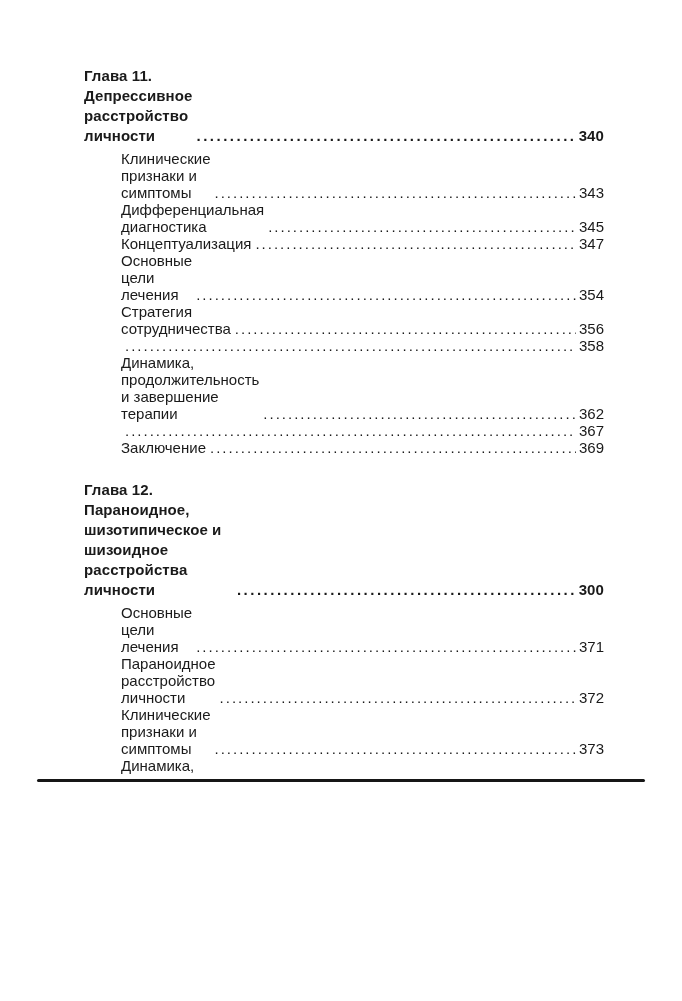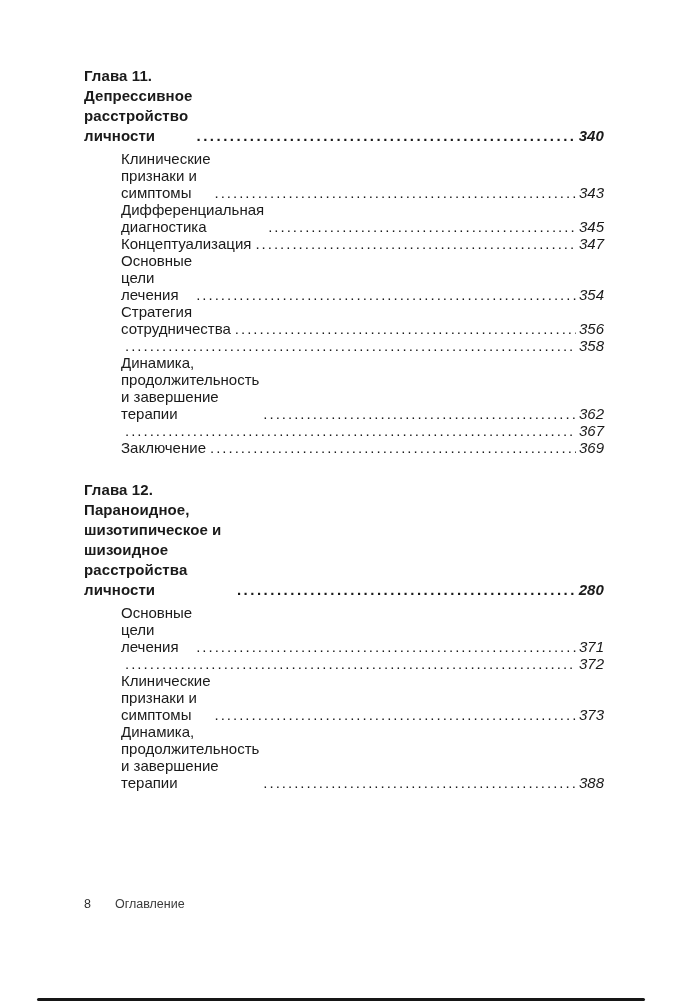--- a/index.html
+++ b/index.html
@@ -5,21 +5,21 @@
   * { margin: 0; padding: 0; box-sizing: border-box; }
   html, body { background: #ffffff; }
   body {
     font-family: "Liberation Sans", "DejaVu Sans", sans-serif;
     color: #1a1a1a;
     -webkit-font-smoothing: antialiased;
   }
   .page {
     position: relative;
     width: 682px;
-    height: 1001px;
+    height: 782px;
     margin: 0 auto;
     background: #ffffff;
     overflow: hidden;
     padding-left: 10px;
   }
   .toc {
     position: absolute;
     top: 66px;
     left: 84px;
     right: 78px;
@@ -35,21 +35,21 @@
   .row .dots {
     flex: 1 1 auto;
     overflow: hidden;
     white-space: nowrap;
     min-width: 6px;
     margin: 0 3px 0 4px;
   }
   .row .dots::after {
     content: "..........................................................................................................................................................................................................";
   }
-  .row .pagenum { flex: 0 0 auto; text-align: center; font-style: italic; }
+  .row .pagenum { flex: 0 0 auto; text-align: center; }
 
   .row.heading {
     font-weight: bold;
     font-size: 15px;
     line-height: 20px;
     margin-bottom: 4px;
     letter-spacing: 0.1px;
   }
   .row.heading .dots::after { letter-spacing: 2.5px; }
 
@@ -138,29 +138,30 @@
             <span class="label">Заключение</span>
             <span class="dots"></span>
             <span class="pagenum">369</span>
           </div>
         </div>
       </section>
       <section class="toc-section">
         <div class="row heading">
           <span class="label">Глава 12. Параноидное, шизотипическое и шизоидное расстройства личности</span>
           <span class="dots"></span>
-          <span class="pagenum">280</span>
+          <span class="pagenum">300</span>
         </div>
         <div class="entries">
           <div class="row entry">
             <span class="label">Основные цели лечения</span>
             <span class="dots"></span>
             <span class="pagenum">371</span>
           </div>
           <div class="row entry">
+            <span class="label">Параноидное расстройство личности</span>
             <span class="dots"></span>
             <span class="pagenum">372</span>
           </div>
           <div class="row entry">
             <span class="label">Клинические признаки и симптомы</span>
             <span class="dots"></span>
             <span class="pagenum">373</span>
           </div>
           <div class="row entry">
             <span class="label">Динамика, продолжительность и завершение терапии</span>

